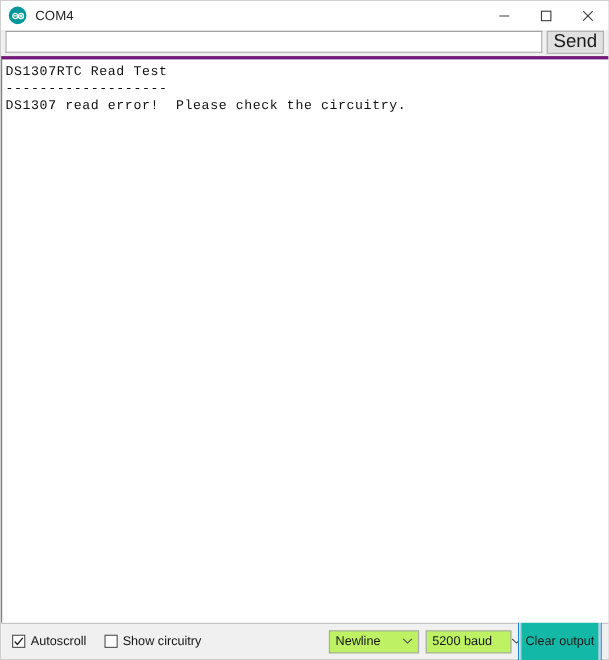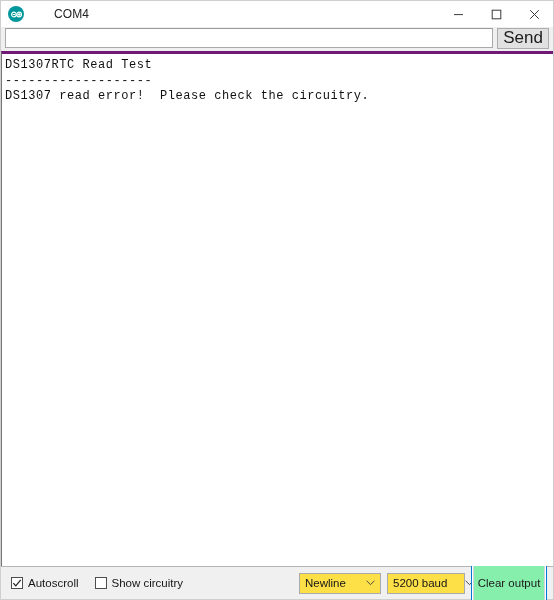--- a/index.html
+++ b/index.html
@@ -46,21 +46,20 @@
     align-items: center;
     justify-content: center;
     flex: none;
   }
   .app-logo svg { display: block; }
   .title-text {
     font-size: 12px;
     color: #222222;
     letter-spacing: 0.1px;
     white-space: nowrap;
-    margin-left: 22px;
   }
   .winbuttons {
     margin-left: auto;
     display: flex;
     height: 26px;
   }
   .winbtn {
     width: 38px;
     height: 26px;
     display: flex;
@@ -164,21 +163,21 @@
   .check-box svg { display: block; }
   .check-label {
     font-size: 11.5px;
     color: #151515;
   }
   .spacer { flex: 1 1 auto; }
 
   .combo {
     height: 21px;
     box-sizing: border-box;
-    background: #fde047;
+    background: #bef264;
     border: 1px solid #aaaaaa;
     display: flex;
     align-items: center;
     padding: 0 3px 0 5px;
     margin-right: 6px;
     font-size: 11.5px;
     color: #151515;
     white-space: nowrap;
     gap: 15px;
   }
@@ -199,21 +198,21 @@
     border: 1px solid #0078d7;
     padding: 1px;
     background: #ffffff;
     margin-right: 2px;
     display: flex;
   }
   .clear-btn {
     width: 72px;
     height: 37px;
     box-sizing: border-box;
-    background: #86efac;
+    background: #14b8a6;
     border: 1px solid #cfd6dc;
     font-family: "Liberation Sans", sans-serif;
     font-size: 11.5px;
     color: #1b1b1b;
     display: flex;
     align-items: center;
     justify-content: center;
     padding: 0;
     border-radius: 0;
   }

